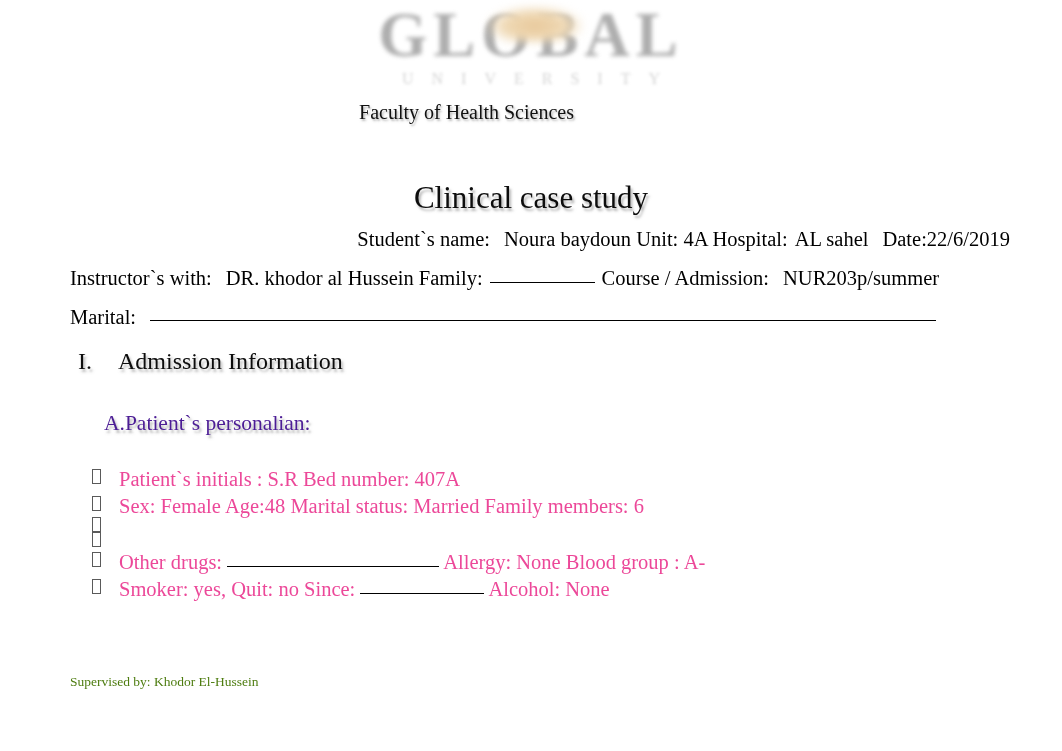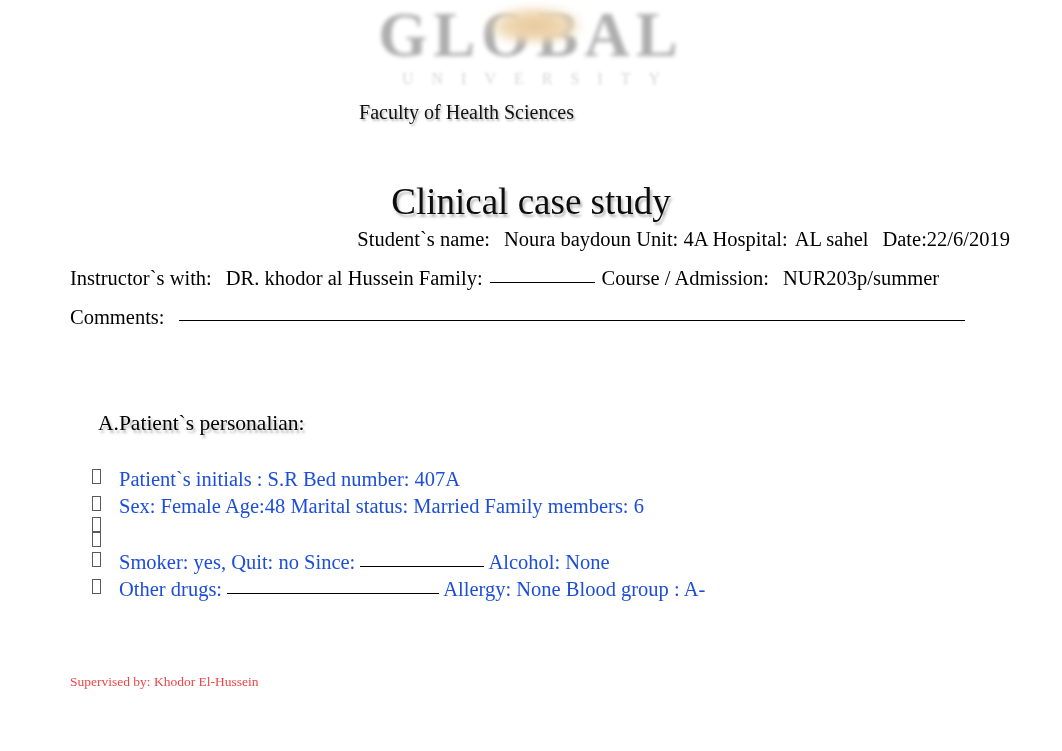--- a/index.html
+++ b/index.html
@@ -77,21 +77,21 @@
     text-shadow: 1.5px 2px 2.2px rgba(120,120,120,0.55);
   }
 
   
   .doc-title {
     position: absolute;
     left: 0;
     top: 180px;
     width: 1062px;
     text-align: center;
-    font-size: 37px;
+    font-size: 31px;
     color: #0d0d0d;
     text-shadow: 2px 3px 2.6px rgba(120,120,120,0.55);
   }
 
   
   .info-line {
     position: absolute;
     left: 70px;
     width: 940px;
     font-size: 20.5px;
@@ -125,43 +125,43 @@
     top: 348px;
     font-size: 24px;
     color: #0d0d0d;
     text-shadow: 2px 3px 2.6px rgba(120,120,120,0.5);
     white-space: nowrap;
   }
   .section-heading .num { display: inline-block; min-width: 40px; }
 
   .sub-heading {
     position: absolute;
-    left: 98px;
+    left: 104px;
     top: 411px;
     font-size: 21.5px;
-    color: #000000;
+    color: #4c1d95;
     text-shadow: 2px 3px 2.4px rgba(120,120,120,0.5);
     white-space: nowrap;
     font-family: Liberation Serif, serif;
   }
 
   
   .field-list {
     position: absolute;
     left: 92px;
     top: 466px;
     width: 950px;
   }
   .field-row {
     display: flex;
     align-items: baseline;
     font-size: 20.5px;
     line-height: 26.6px;
     white-space: nowrap;
-    color: #1d4ed8;
+    color: #ec4899;
   }
   .bullet-tofu {
     display: inline-block;
     width: 9px;
     height: 15px;
     border: 1.5px solid #5a5a5a;
     box-sizing: border-box;
     background: #ffffff;
     margin-right: 18px;
     position: relative;
@@ -182,21 +182,21 @@
     width: 212px;
     vertical-align: 2px;
   }
 
   
   .footer-note {
     position: absolute;
     left: 70px;
     top: 674px;
     font-size: 13.5px;
-    color: #ef4444;
+    color: #4d7c0f;
     white-space: nowrap;
   }
 </style>
 </head>
 <body>
 
 <div class="page">
 
   <div class="logo-block">
     <div class="logo-wordmark">GLOBAL</div>
@@ -214,46 +214,49 @@
     <span>4A</span>
     <span>Hospital:</span><span class="sp-sm"></span><span>AL sahel</span><span class="sp-md"></span><span>Date:22/6/2019</span>
   </div>
 
   <div class="info-line l2">
     <span>Instructor`s with:</span><span class="sp-md"></span><span>DR. khodor al Hussein</span>
     <span>Family:</span><span class="sp-sm"></span><span class="blank-short"></span><span class="sp-sm"></span><span>Course / Admission:</span><span class="sp-md"></span><span>NUR203p/summer</span>
   </div>
 
   <div class="info-line l3">
-    <span>Comments:</span><span class="sp-md"></span><span class="blank-long"></span>
-  </div>
-
+    <span>Marital:</span><span class="sp-md"></span><span class="blank-long"></span>
+  </div>
+
+  <div class="section-heading">
+    <span class="num">I.</span><span>Admission Information</span>
+  </div>
 
   <div class="sub-heading">A.Patient`s personalian:</div>
 
   <div class="field-list">
       <div class="field-row">
         <span class="bullet-tofu"></span>
         <span class="field-text">Patient`s initials  : S.R Bed number:  407A</span>
       </div>
       <div class="field-row">
         <span class="bullet-tofu"></span>
         <span class="field-text">Sex: Female Age:48 Marital status:   Married Family members:   6</span>
       </div>
       <div class="field-row">
         <span class="bullet-tofu"></span>
       </div>
       <div class="field-row">
         <span class="bullet-tofu"></span>
       </div>
       <div class="field-row">
         <span class="bullet-tofu"></span>
+        <span class="field-text">Other drugs:   <span class="blank-inline-b"></span> Allergy: None Blood group : A-</span>
+      </div>
+      <div class="field-row">
+        <span class="bullet-tofu"></span>
         <span class="field-text">Smoker: yes, Quit:   no Since: <span class="blank-inline-a"></span> Alcohol: None</span>
       </div>
-      <div class="field-row">
-        <span class="bullet-tofu"></span>
-        <span class="field-text">Other drugs:   <span class="blank-inline-b"></span> Allergy: None Blood group : A-</span>
-      </div>
     </div>
 
   <div class="footer-note">Supervised by: Khodor El-Hussein</div>
 
 </div>
 
 </body></html>

